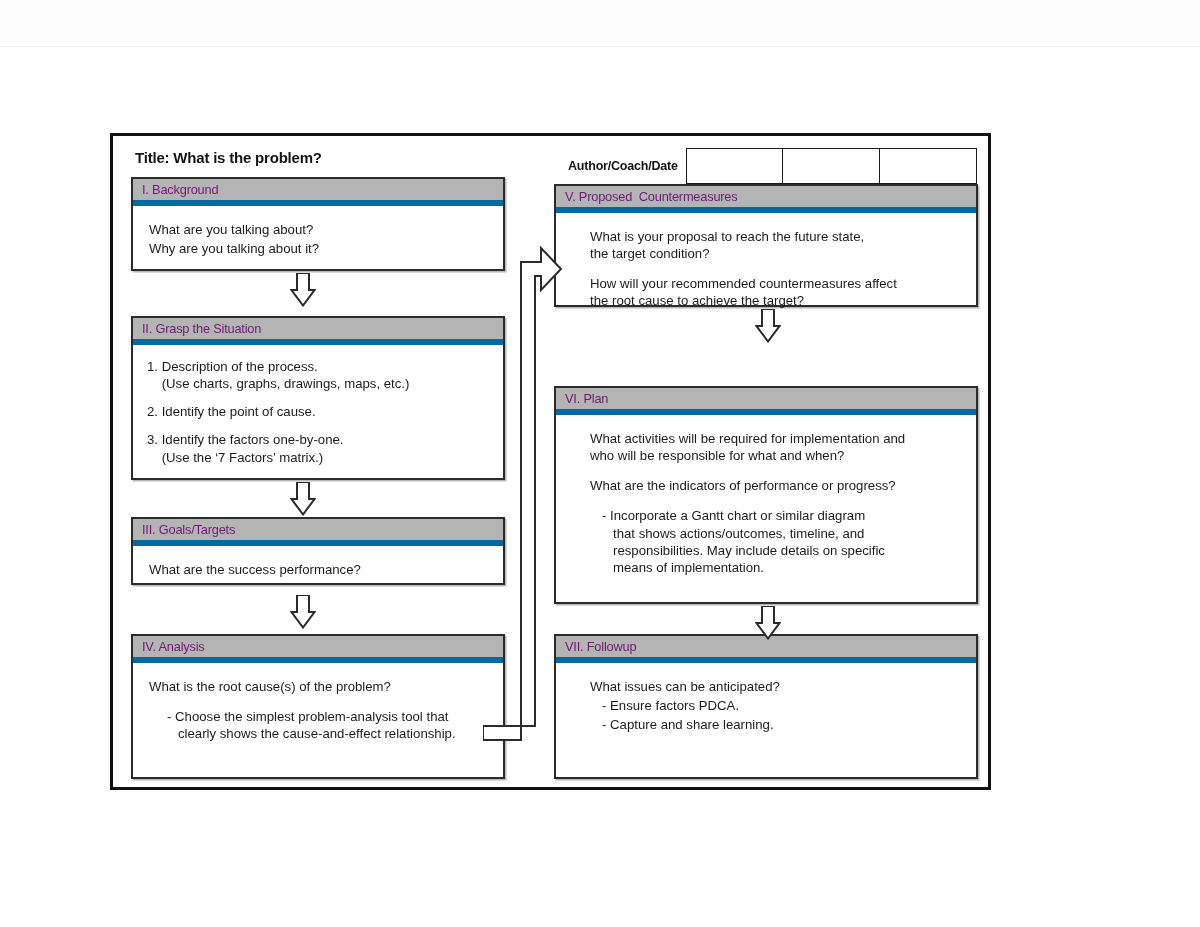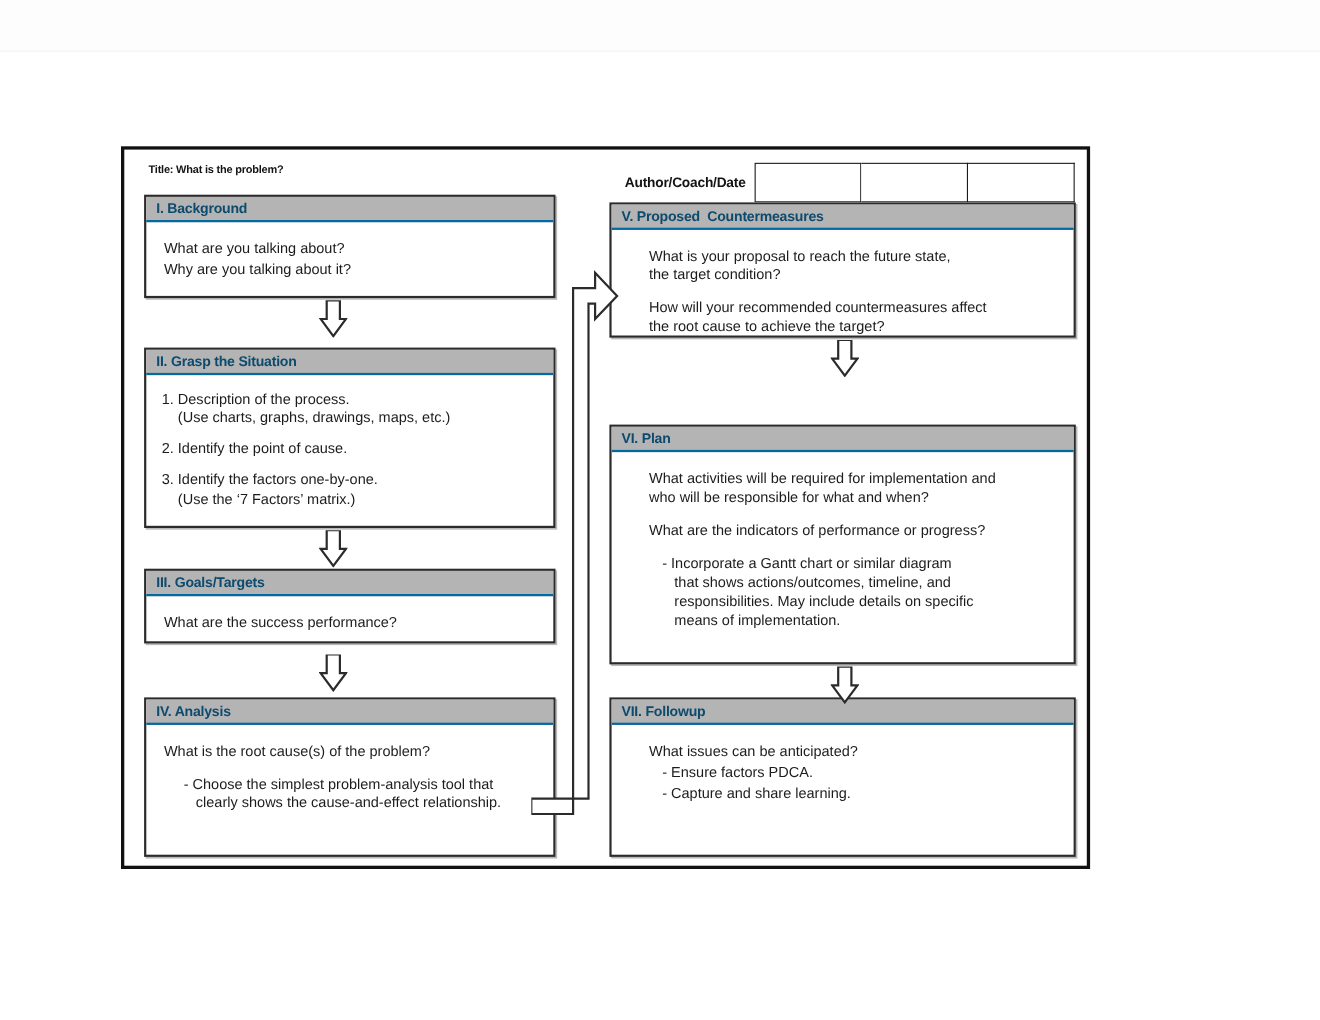--- a/index.html
+++ b/index.html
@@ -32,21 +32,21 @@
     border: 3px solid #111111;
     background: #ffffff;
     box-sizing: border-box;
   }
 
   
   .a3-title {
     position: absolute;
     left: 22px;
     top: 13px;
-    font-size: 10px;
+    font-size: 15px;
     font-weight: bold;
     color: #141414;
     letter-spacing: -0.2px;
     white-space: nowrap;
   }
 
   
   .author-block {
     position: absolute;
     left: 455px;
@@ -80,28 +80,28 @@
   
   .sec {
     position: absolute;
     box-sizing: border-box;
     border: 2px solid #2b2b2b;
     background: #ffffff;
     box-shadow: 1.5px 1.5px 0 #b8b8b8;
   }
   .sec-head {
     background: #b4b4b4;
-    border-bottom: 2px solid #0369a1;
+    border-bottom: 6px solid #0369a1;
     height: 21px;
     display: flex;
     align-items: center;
     padding-left: 9px;
     font-size: 12.8px;
-    font-weight: bold;
-    color: #0c4a6e;
+    font-weight: normal;
+    color: #701a75;
     letter-spacing: -0.2px;
     white-space: pre;
   }
   .sec-body {
     padding: 13px 10px 8px 14px;
     font-size: 13.2px;
     color: #1c1c1c;
     line-height: 1.30;
   }
   .sec-body p { margin: 2px; white-space: pre-wrap; }

